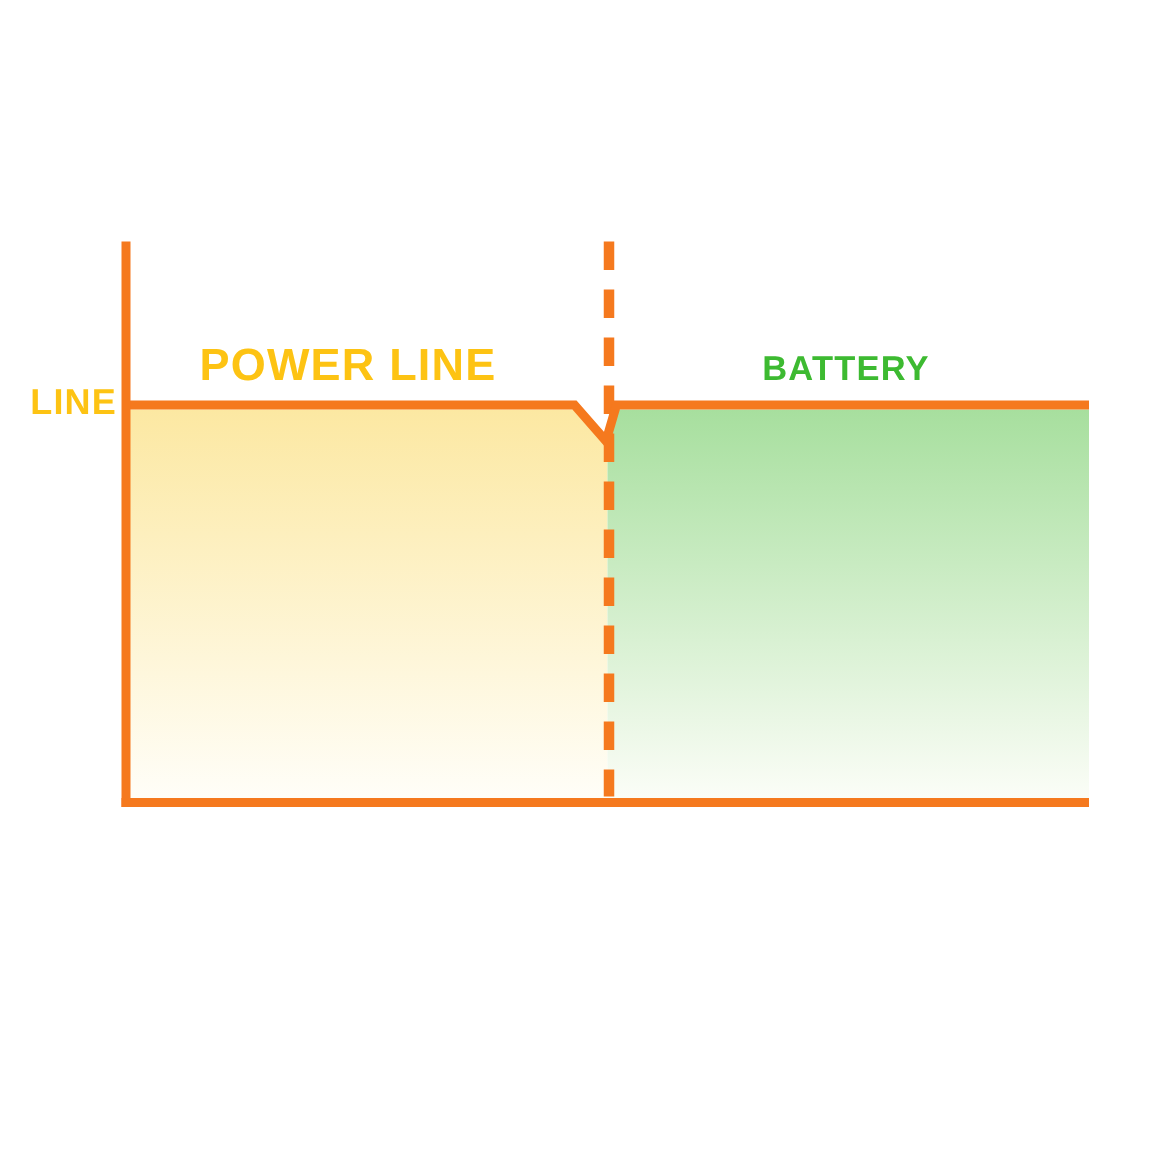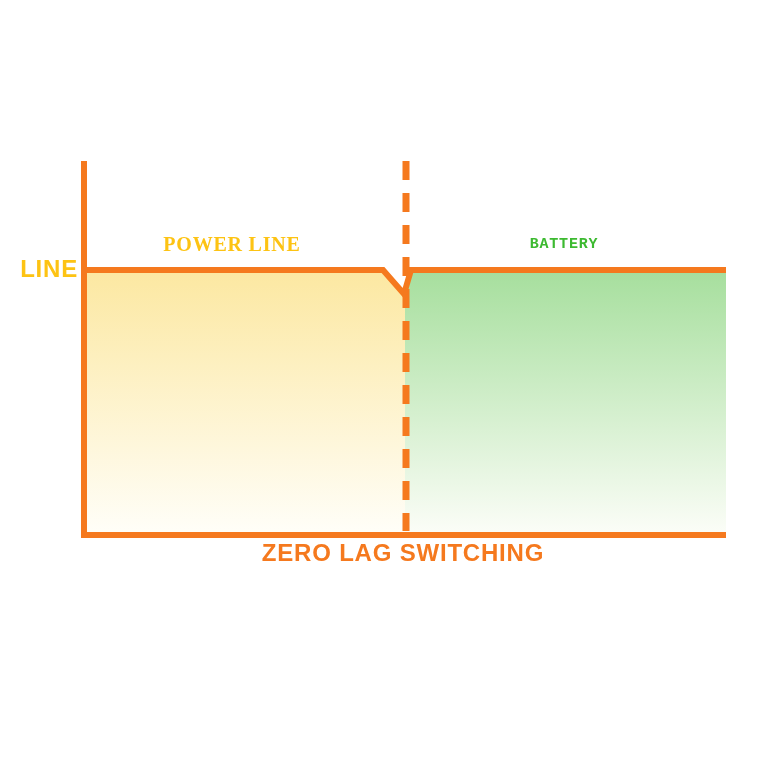--- a/index.html
+++ b/index.html
@@ -31,31 +31,29 @@
   .label-input {
     top: 257px;
     right: 690px; 
     font-size: 24px;
     text-align: right;
   }
   .label-power-line {
     top: 232px;
     left: 132px;
     width: 200px;
-    font-size: 20px;
+    font-size: 30px;
     text-align: center;
-    font-family: Liberation Serif, serif;
   }
   .label-battery {
     top: 233px;
     left: 464px;
     width: 200px;
-    font-size: 15px;
+    font-size: 23px;
     text-align: center;
-    font-family: Liberation Mono, monospace;
   }
   .label-zero-lag {
     top: 541px;
     left: 203px;
     width: 400px;
     font-size: 24px;
     text-align: center;
   }
 </style>
 </head>
@@ -87,15 +85,14 @@
 
     <line x1="81" y1="535" x2="726" y2="535" stroke-width="6" stroke="#F5791E"></line>
   </svg>
 
   <div class="label label-input" style="color: rgb(253, 195, 19);">LINE</div>
 
   <div class="label label-power-line" style="color: rgb(253, 195, 19);">POWER LINE</div>
 
   <div class="label label-battery" style="color: rgb(61, 186, 49);">BATTERY</div>
 
-  <div class="label label-zero-lag" style="color: rgb(245, 121, 30);">ZERO LAG SWITCHING</div>
 
 </div>
 
 </body></html>

